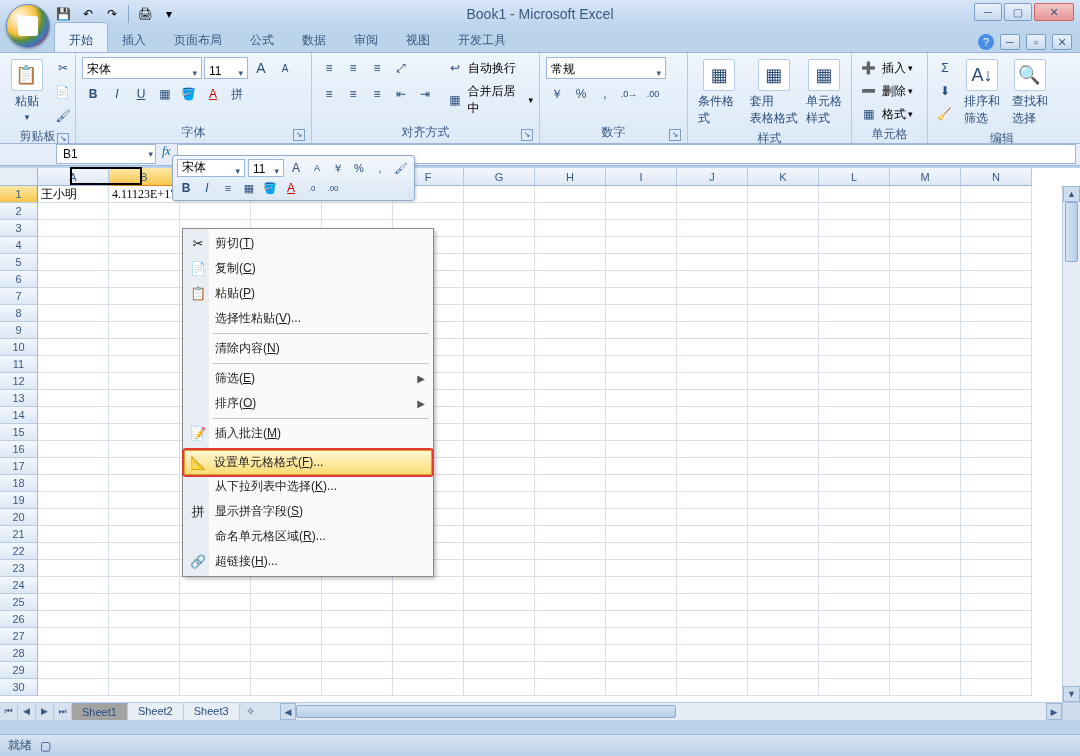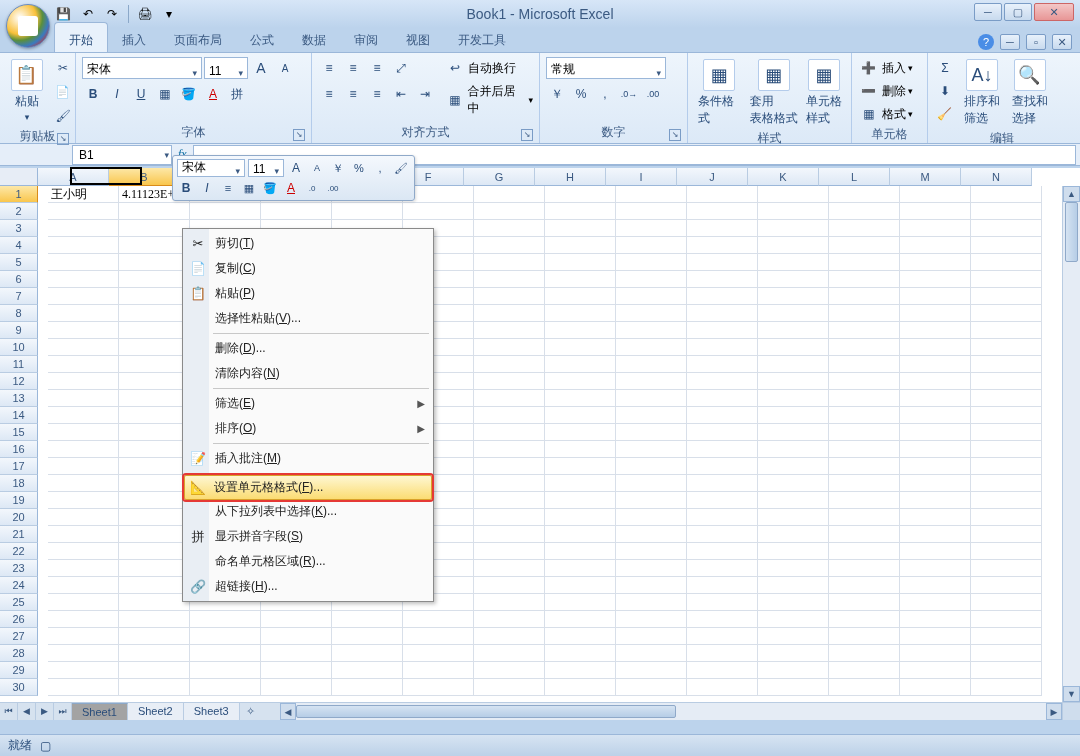--- a/index.html
+++ b/index.html
@@ -34,21 +34,21 @@
 .bigbtn .ico { width:32px; height:32px; background:#fff; border:1px solid #b4cceb; border-radius:2px; display:flex; align-items:center; justify-content:center; font-size:18px;}
 .col { display:flex; flex-direction:column; gap:2px; }
 .row { display:flex; gap:2px; align-items:center; }
 .sbtn { width:22px; height:22px; border:1px solid transparent; display:flex; align-items:center; justify-content:center; color:#2a4d7a; font-size:12px; border-radius:2px;}
 .combo { height:22px; border:1px solid #9bb7d9; background:#fff; display:flex; align-items:flex-end; padding:0 4px; }
 .combo .dd{margin-left:auto;font-size:9px;color:#3b5a82;}
 .font-combo{width:120px;} .size-combo{width:44px;}
 .numfmt{width:120px;}
 
 
-.namebar { height:22px; background:#e5eef9; display:flex; align-items:center; border-bottom:1px solid #9bb7d9;padding-left:16px;}
+.namebar { height:22px; background:#e5eef9; display:flex; border-bottom:1px solid #9bb7d9;}
 .namebox { width:100px; height:20px; border:1px solid #9bb7d9; background:#fff; margin-left:30px; display:flex; align-items:center; padding:0 6px; position:relative;}
 .namebox .dd{position:absolute;right:2px;font-size:9px;color:#3b5a82;}
 .fx { margin:0 6px; color:#0369a1; font-style:italic; font-family:serif;}
 .fbar { flex:1; height:20px; border:1px solid #9bb7d9; background:#fff; margin-right:4px;}
 
 
 .minitb { position:absolute; left:172px; top:155px; background:linear-gradient(#f4f8fd,#dbe7f4); border:1px solid #8fa9c9; border-radius:3px; padding:3px 4px; box-shadow:1px 1px 3px rgba(0,0,0,.15); z-index:50; display:flex; flex-direction:column; gap:2px;}
 .minitb .row{gap:3px;}
 .minitb .combo{height:18px;} .minitb .font-combo{width:68px;} .minitb .size-combo{width:36px;}
 .minitb .sbtn{width:18px;height:18px;font-size:11px;}
@@ -56,21 +56,21 @@
 
 .gridwrap { position:absolute; left:0; top:168px; right:0; bottom:36px; background:#fff; }
 .corner { position:absolute; left:0; top:0; width:38px; height:18px; background:#e7edf6; border-right:1px solid #9bb7d9; border-bottom:1px solid #9bb7d9;}
 .colhdrs { position:absolute; left:38px; top:0; right:18px; height:18px; display:flex; }
 .colhdr { width:71px; height:18px; background:linear-gradient(#f3f7fc,#dde8f5); border-right:1px solid #b9cce2; border-bottom:1px solid #9bb7d9; text-align:center; color:#3b5a82; font-size:11px; line-height:18px;}
 .colhdr.sel{background:linear-gradient(#fde8a8,#f9c64d);border-bottom-color:#d98b1a;}
 .rowhdrs { position:absolute; left:0; top:18px; width:38px; bottom:0;}
 .rowhdr { height:17px; background:linear-gradient(#f3f7fc,#dde8f5); border-bottom:1px solid #b9cce2; border-right:1px solid #9bb7d9; text-align:center; color:#3b5a82; font-size:11px; line-height:17px;}
 .rowhdr.sel{background:linear-gradient(#fde8a8,#f9c64d);border-right-color:#d98b1a;}
 .cells { position:absolute; left:38px; top:18px; right:18px; bottom:18px; }
-.cellrow { display:flex; height:17px;margin-left:10px; }
+.cellrow { display:flex; height:17px; }
 .cell { width:71px; height:17px; border-right:1px solid #d8dfe9; border-bottom:1px solid #d8dfe9; padding:0 3px; font-size:12px; line-height:16px; font-family:"SimSun"; overflow:hidden; white-space:nowrap;}
 .cell.r{text-align:right;}
 .selcell { position:absolute; border:2px solid #000; background:transparent; pointer-events:none;}
 .vscroll{position:absolute;right:0;top:18px;width:18px;bottom:18px;background:#e5ecf5;border-left:1px solid #b9cce2;}
 .vscroll .thumb{position:absolute;top:16px;left:2px;right:2px;height:60px;background:linear-gradient(90deg,#d5e3f2,#b6cde6);border:1px solid #8fa9c9;border-radius:2px;}
 .vscroll .arr{position:absolute;left:0;right:0;height:16px;background:#cfdded;border:1px solid #9bb7d9;text-align:center;font-size:9px;line-height:14px;color:#3b5a82;}
 .hscroll{position:absolute;left:280px;right:18px;bottom:0;height:18px;background:#e5ecf5;border-top:1px solid #b9cce2;}
 .hscroll .thumb{position:absolute;left:16px;top:2px;bottom:2px;width:380px;background:linear-gradient(#d5e3f2,#b6cde6);border:1px solid #8fa9c9;border-radius:2px;}
 .hscroll .arr{position:absolute;top:0;bottom:0;width:16px;background:#cfdded;border:1px solid #9bb7d9;text-align:center;font-size:9px;line-height:16px;color:#3b5a82;}
 .sheettabs{position:absolute;left:0;bottom:0;height:18px;width:280px;background:#d6e2ef;border-top:1px solid #b9cce2;display:flex;align-items:center;}
@@ -921,23 +921,20 @@
     </div>
     <div class="ctxitem">
       <span class="cico">📋</span>
       <span>粘贴(<u>P</u>)</span>
     </div>
     <div class="ctxitem">
       <span>选择性粘贴(<u>V</u>)...</span>
     </div>
     <div class="ctxsep"></div>
     <div class="ctxitem">
-      <span>删除(<u>D</u>)...</span>
-    </div>
-    <div class="ctxitem">
       <span>清除内容(<u>N</u>)</span>
     </div>
     <div class="ctxsep"></div>
     <div class="ctxitem">
       <span>筛选(<u>E</u>)</span>
       <span class="sub">▶</span>
     </div>
     <div class="ctxitem">
       <span>排序(<u>O</u>)</span>
       <span class="sub">▶</span>

